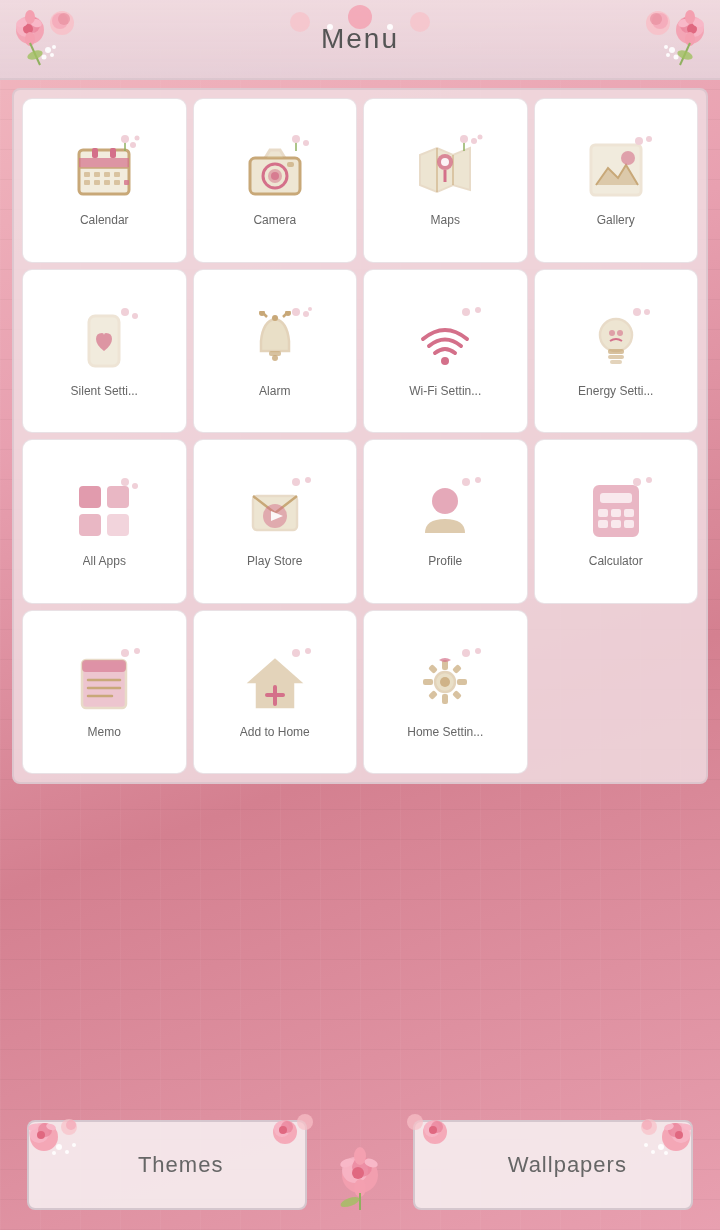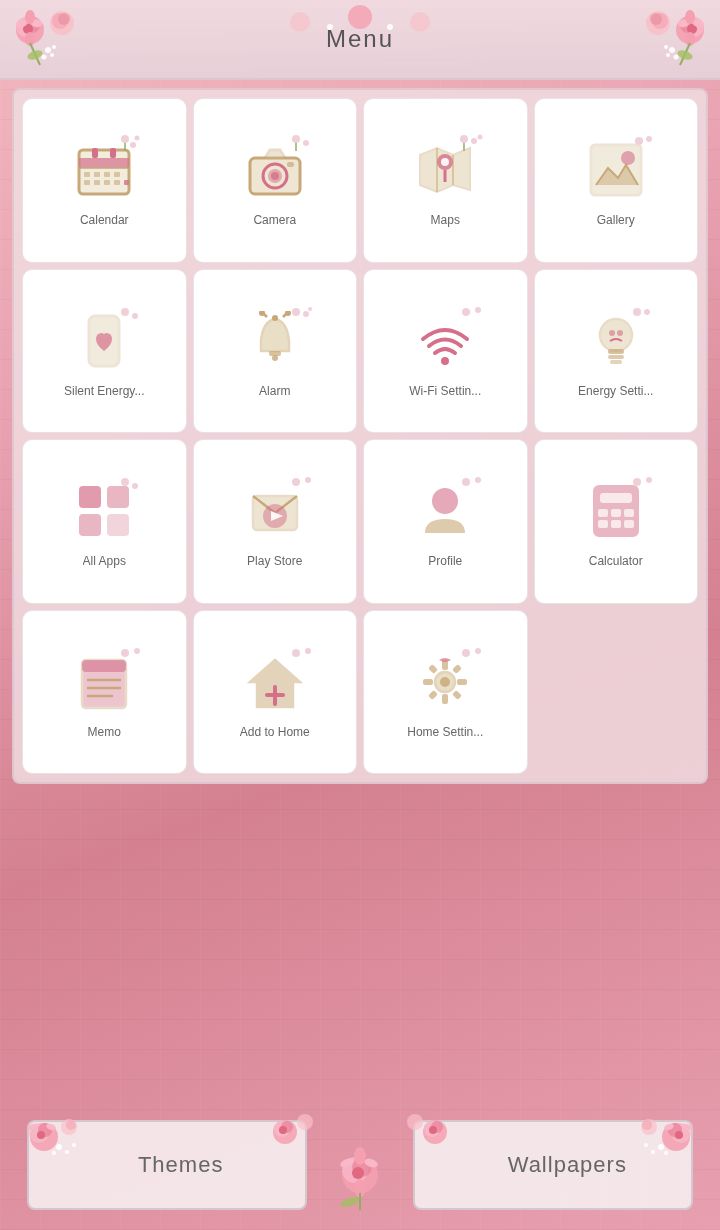--- a/index.html
+++ b/index.html
@@ -55,21 +55,21 @@
       border-bottom: 2px solid rgba(200,180,190,0.5);
       padding: 10px 0;
       display: flex;
       align-items: center;
       justify-content: center;
       position: relative;
       min-height: 80px;
     }
 
     .header-title {
-      font-size: 24px;
+      font-size: 28px;
       color: #555;
       font-weight: 300;
       letter-spacing: 2px;
       z-index: 1;
     }
 
     
     .menu-container {
       background: rgba(240, 220, 225, 0.85);
       border: 2px solid rgba(210, 190, 200, 0.6);
@@ -382,21 +382,21 @@
 
             <path d="M22 28 Q22 22 28 22 Q30 22 30 24 Q30 22 32 22 Q38 22 38 28 Q38 34 30 40 Q22 34 22 28 Z" fill="#d4708a" opacity="0.7"></path>
           </svg>
           <svg class="flower-decor" viewBox="0 0 28 20">
             <circle cx="10" cy="8" r="4" fill="#f0d0d8"></circle>
             <circle cx="10" cy="8" r="2" fill="#e88098"></circle>
             <circle cx="20" cy="12" r="3" fill="#f0d0d8"></circle>
             <circle cx="20" cy="12" r="1.5" fill="#e88098"></circle>
           </svg>
         </div>
-        <span class="item-label">Silent Energy...</span>
+        <span class="item-label">Silent Setti...</span>
       </div>
 
       <div class="menu-item">
         <div class="icon-area">
           <svg class="icon-svg" viewBox="0 0 60 60">
 
             <path d="M30 8 Q42 10 44 30 L44 40 L16 40 L16 30 Q18 10 30 8 Z" fill="#d4c090" opacity="0.5" stroke="#c8a878" stroke-width="2.5"></path>
             <rect x="24" y="40" width="12" height="5" rx="2" fill="#c8a878" opacity="0.7"></rect>
             <circle cx="30" cy="47" r="3" fill="#c8a878" opacity="0.8"></circle>
             <circle cx="30" cy="7" r="3" fill="#c8a878"></circle>

